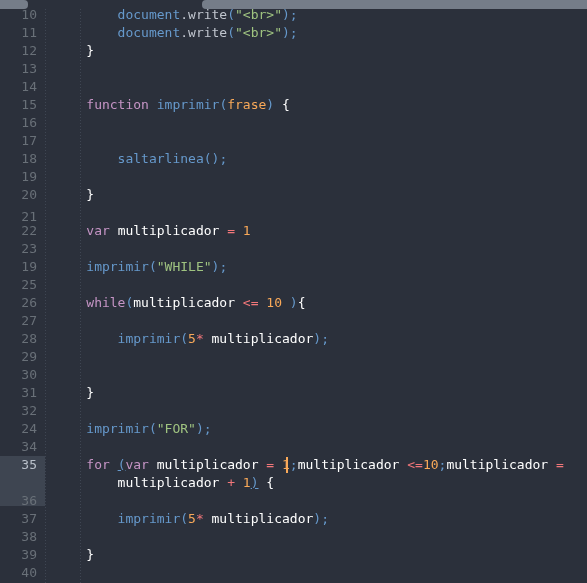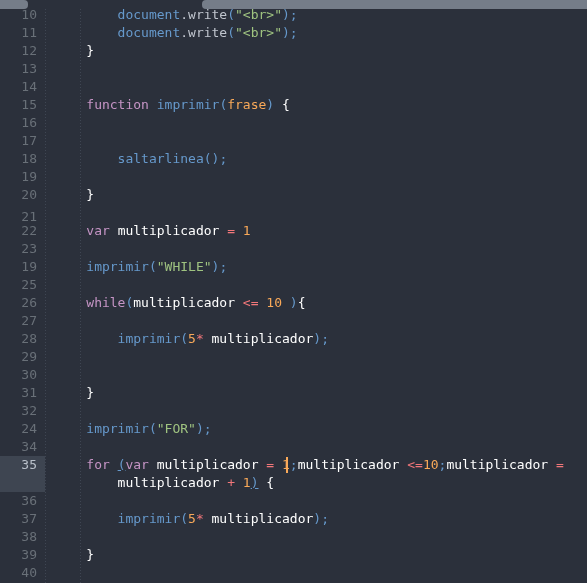--- a/index.html
+++ b/index.html
@@ -156,21 +156,21 @@
     <div class="gutter-line" style="top:276px">25</div>
     <div class="gutter-line" style="top:294px">26</div>
     <div class="gutter-line" style="top:312px">27</div>
     <div class="gutter-line" style="top:330px">28</div>
     <div class="gutter-line" style="top:348px">29</div>
     <div class="gutter-line" style="top:366px">30</div>
     <div class="gutter-line" style="top:384px">31</div>
     <div class="gutter-line" style="top:402px">32</div>
     <div class="gutter-line" style="top:420px">24</div>
     <div class="gutter-line" style="top:438px">34</div>
-    <div class="gutter-line active" style="top:456px;height:36px">35</div>
+    <div class="gutter-line active" style="top:456px;height:50px">35</div>
     <div class="gutter-line" style="top:492px">36</div>
     <div class="gutter-line" style="top:510px">37</div>
     <div class="gutter-line" style="top:528px">38</div>
     <div class="gutter-line" style="top:546px">39</div>
     <div class="gutter-line" style="top:564px">40</div>
   </div>
 
   <div id="code">
 
     <div class="code-line" style="top:6px"><span class="obj">        document</span><span class="prop">.write</span><span class="punc">(</span><span class="str">"&lt;br&gt;"</span><span class="punc">)</span><span class="punc">;</span></div>

